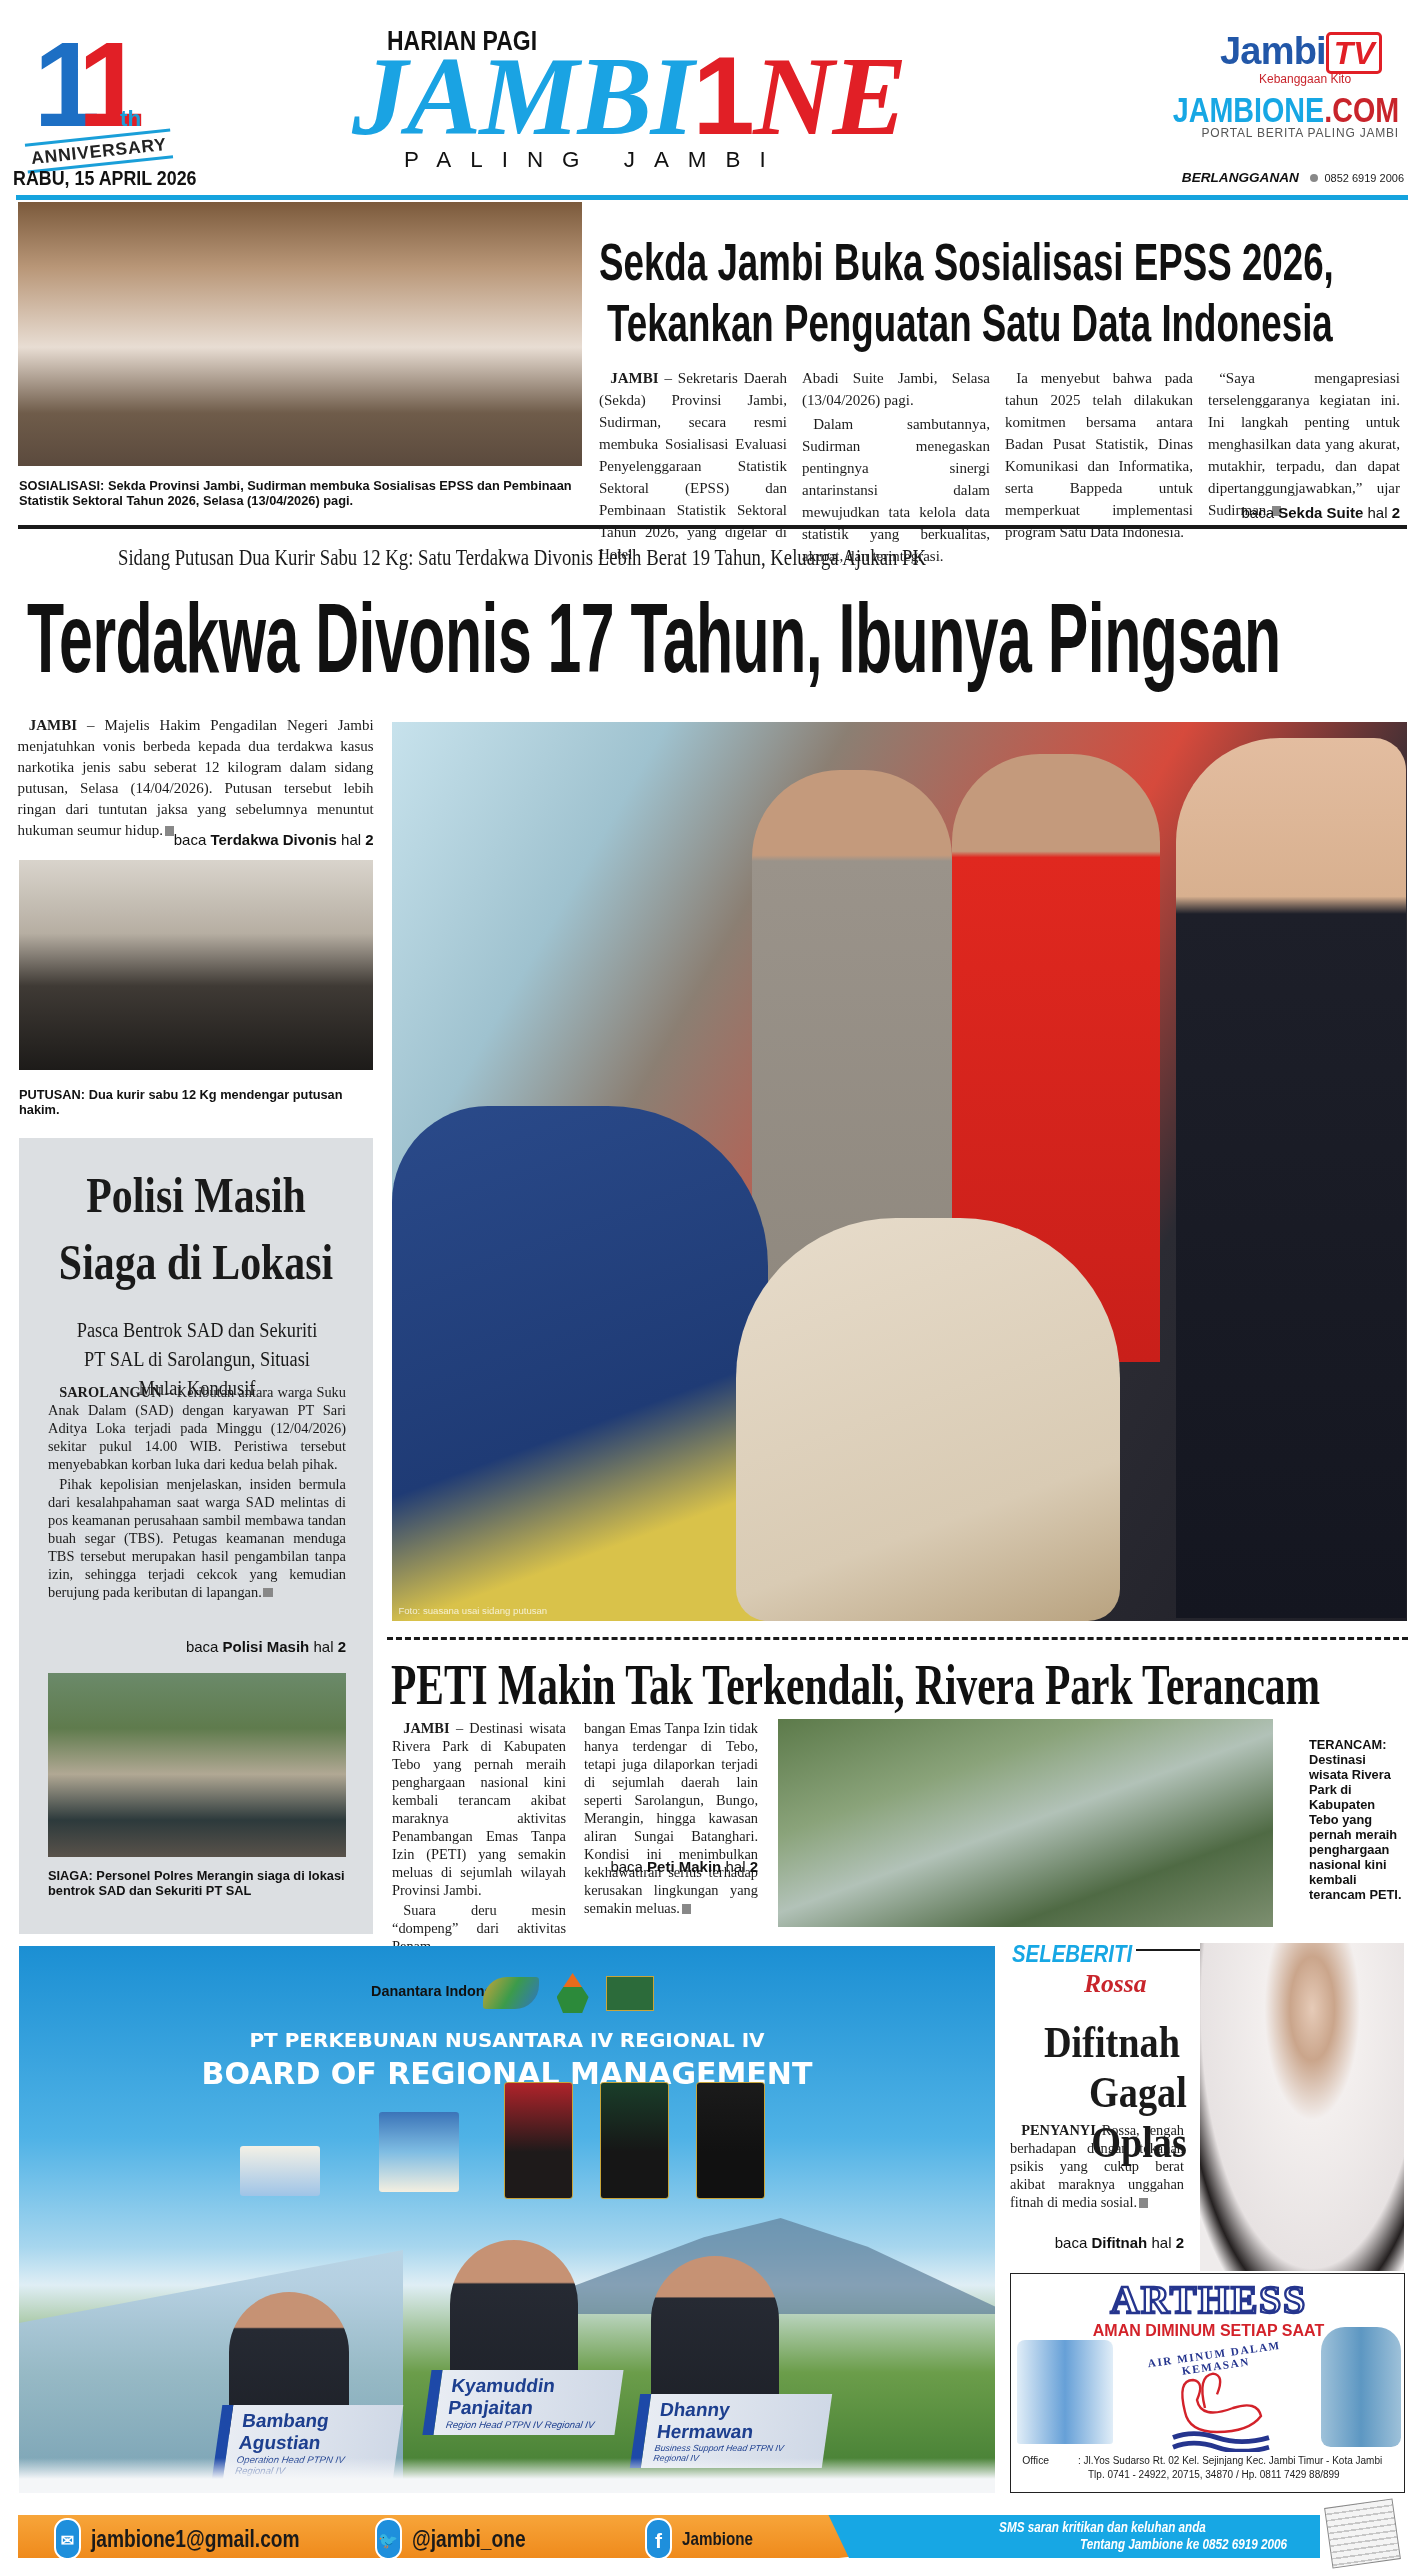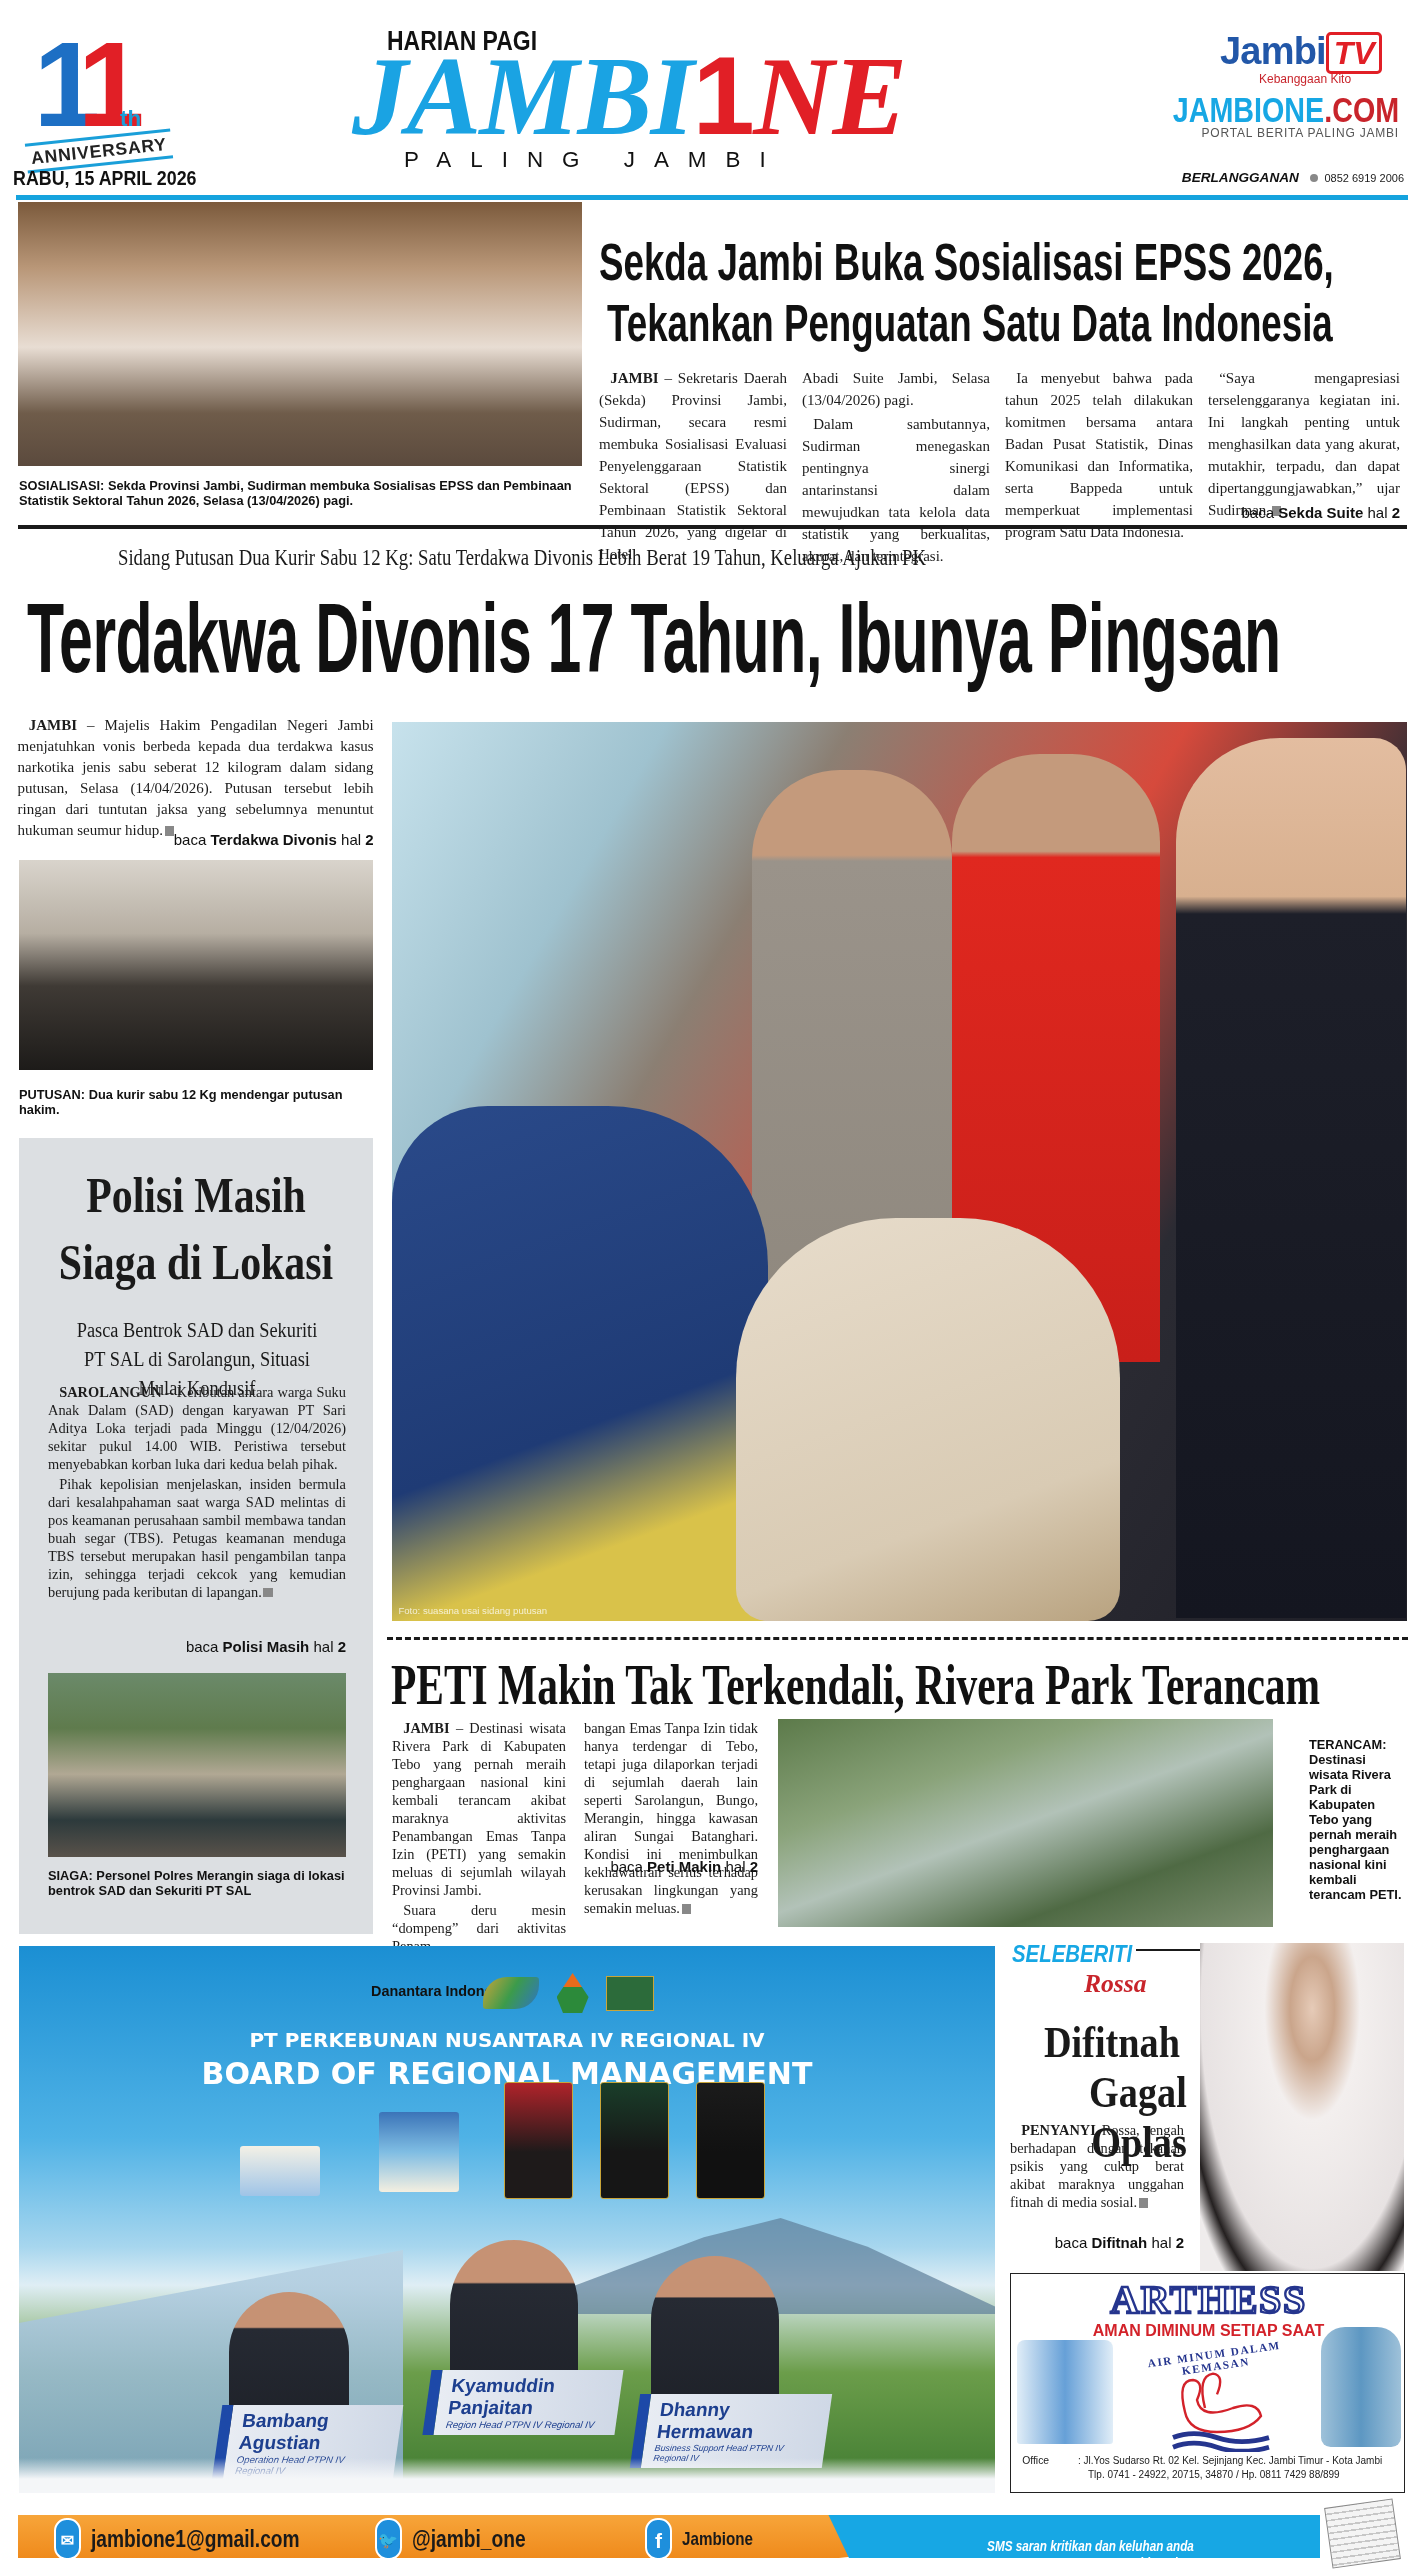--- a/index.html
+++ b/index.html
@@ -268,18 +268,18 @@
   <div class="foot-txt">jambione1@gmail.com</div>
 </div>
 <div class="abs" style="left:375px;top:2518px;display:flex;align-items:center;gap:9.6px;">
   <div class="foot-ico" style="font-size:16px;">🐦</div>
   <div class="foot-txt">@jambi_one</div>
 </div>
 <div class="abs" style="left:645px;top:2518px;display:flex;align-items:center;gap:9.6px;">
   <div class="foot-ico">f</div>
   <div class="foot-txt" style="font-size:19px;">Jambione</div>
 </div>
-<div class="abs" style="right:148px;top:2518px;width:400px;margin-top:19px;">
+<div class="abs" style="right:136px;top:2518px;width:400px;">
   <div class="foot-sms" style="padding-right:104px;">SMS saran kritikan dan keluhan anda</div>
   <div class="foot-sms">Tentang Jambione ke 0852 6919 2006</div>
 </div>
 <div class="abs" style="left:1328px;top:2503px;width:69px;height:61px;background:repeating-linear-gradient(180deg,#f4f4f4 0 4.8px,#c7c7c7 4.8px 6.4px);border:1.6px solid #888;transform:rotate(-8deg);"></div>
 
 
 </body></html>

